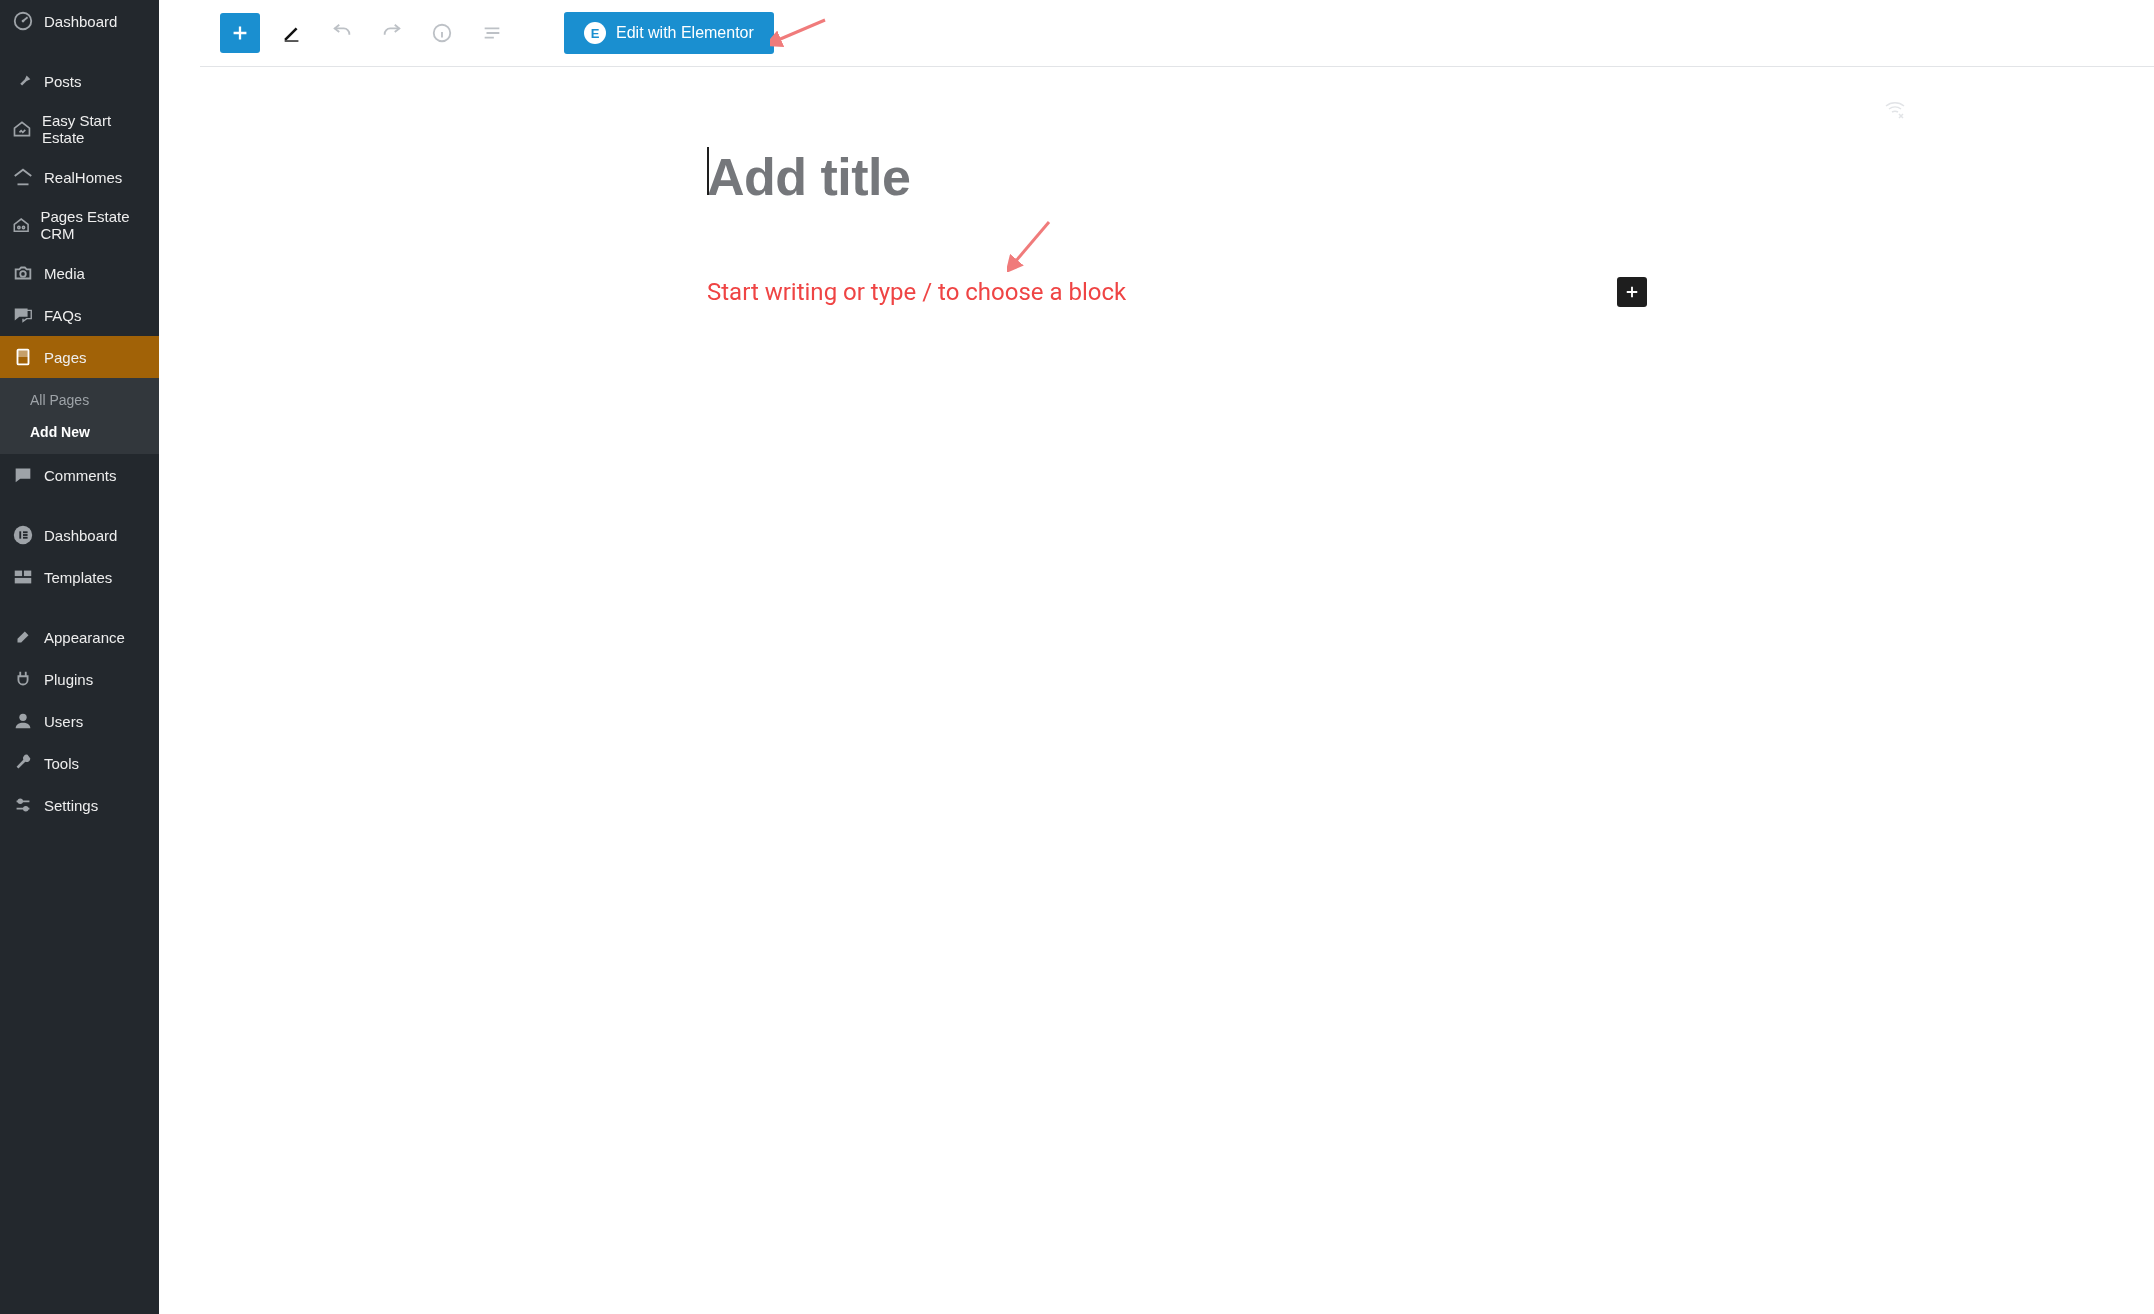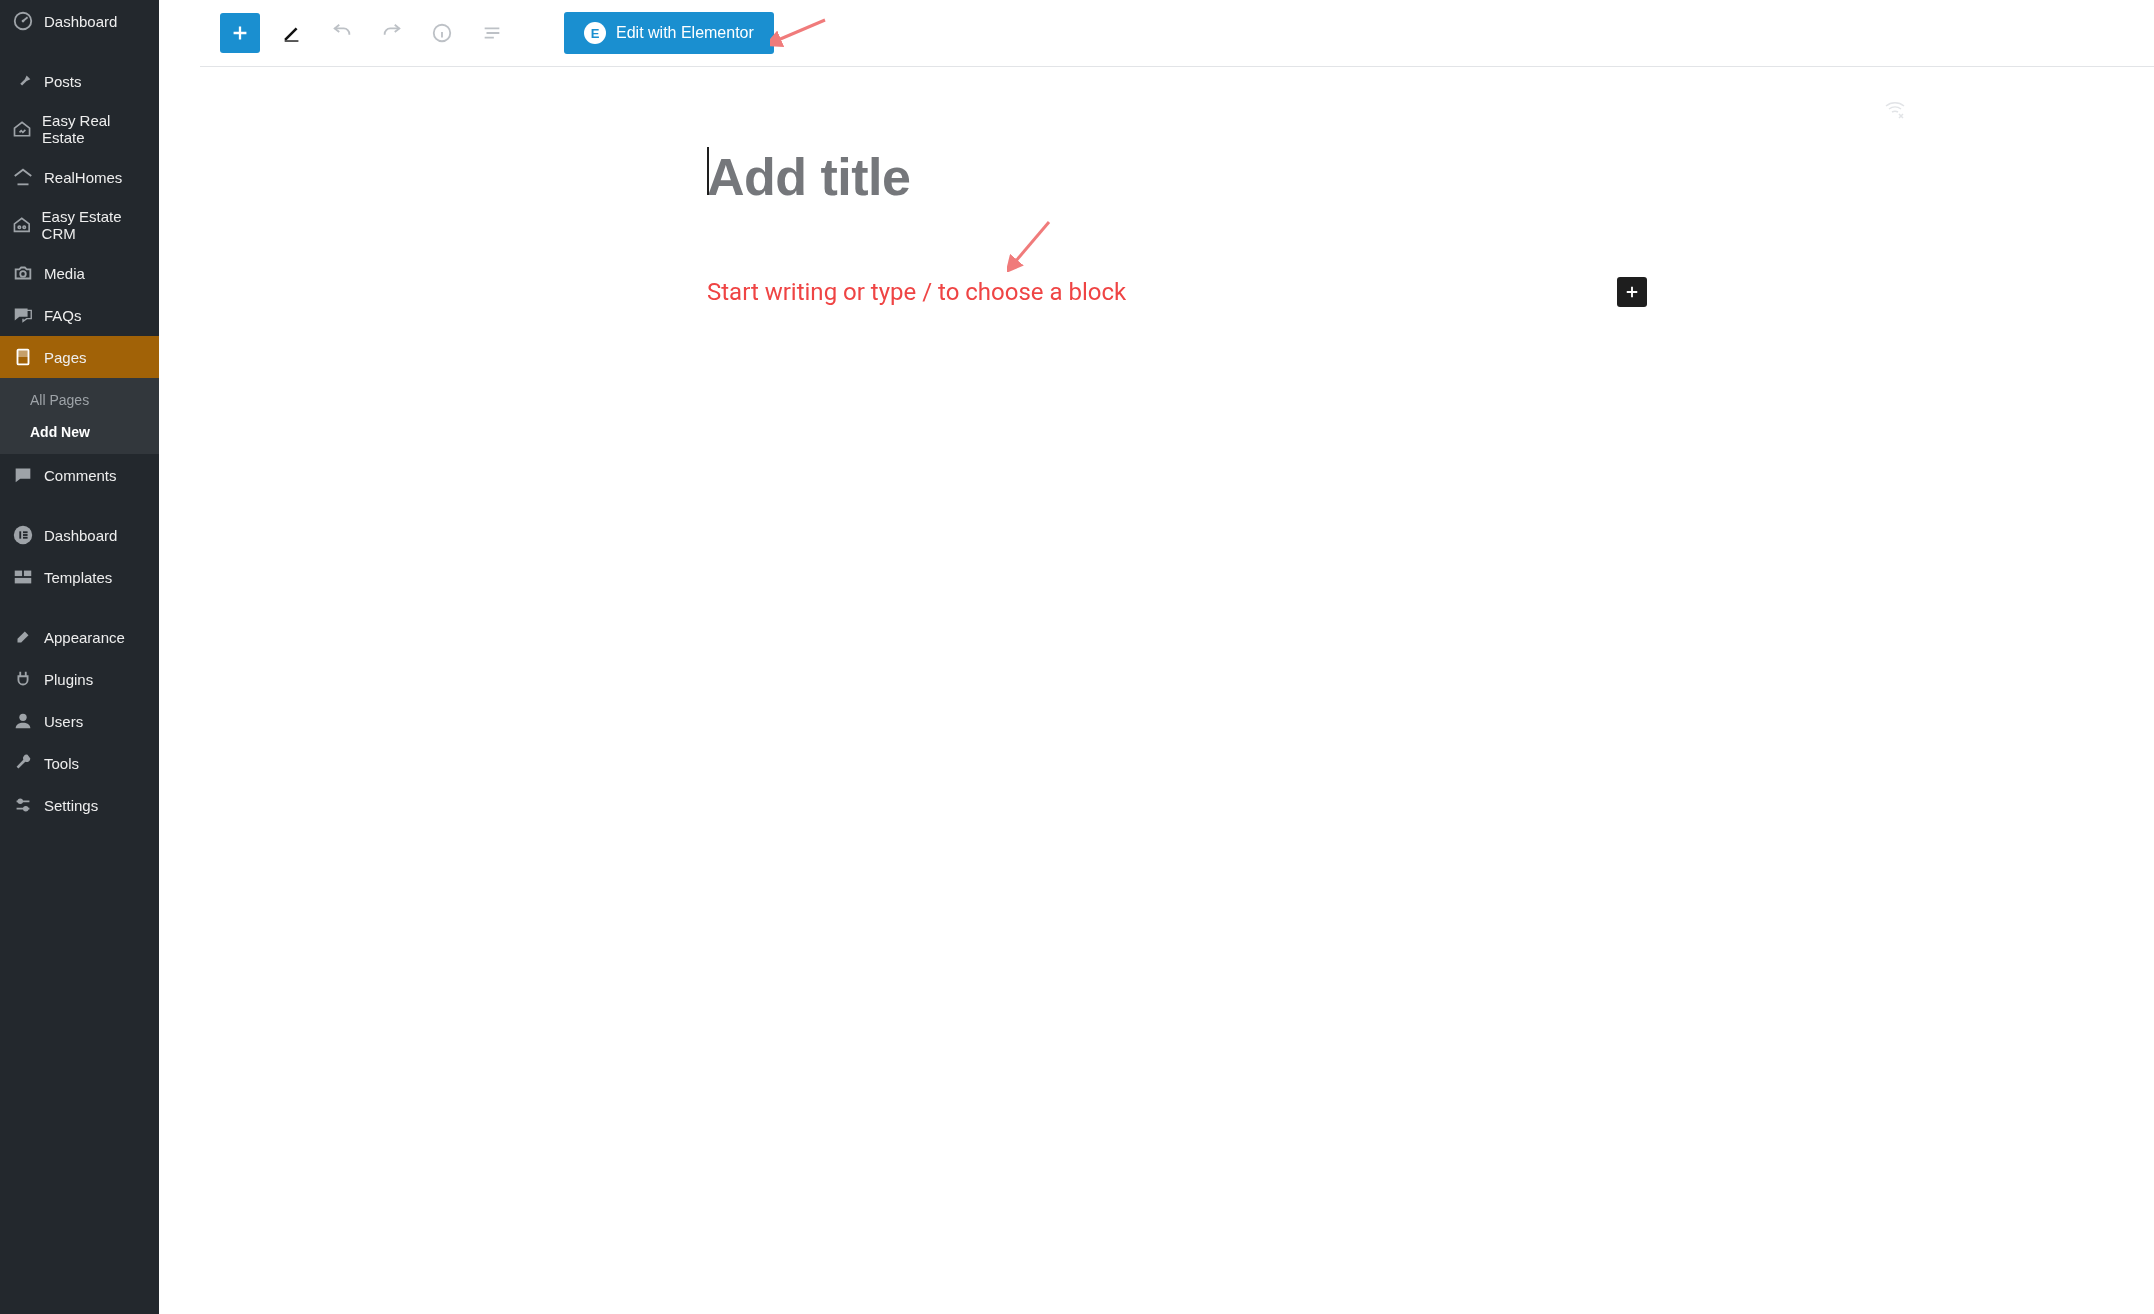--- a/index.html
+++ b/index.html
@@ -206,42 +206,42 @@
     <span class="label">Posts</span>
   </button>
 
   <button class="side-item">
     <span class="icon">
       <svg viewBox="0 0 24 24" fill="none" stroke="currentColor" stroke-width="2">
           <path d="M3 11l9-7 9 7v9H3z"></path>
           <path d="M9 16l2-2 2 2 3-3"></path>
         </svg>
     </span>
-    <span class="label">Easy Real Estate</span>
+    <span class="label">Easy Start Estate</span>
   </button>
 
   <button class="side-item">
     <span class="icon">
       <svg viewBox="0 0 24 24" fill="none" stroke="currentColor" stroke-width="2">
           <path d="M3 11l9-7 9 7"></path>
           <path d="M6 20h12"></path>
         </svg>
     </span>
     <span class="label">RealHomes</span>
   </button>
 
   <button class="side-item">
     <span class="icon">
       <svg viewBox="0 0 24 24" fill="none" stroke="currentColor" stroke-width="2">
           <path d="M3 11l9-7 9 7v9H3z"></path>
           <circle cx="9" cy="15" r="1.5"></circle>
           <circle cx="15" cy="15" r="1.5"></circle>
         </svg>
     </span>
-    <span class="label">Easy Estate CRM</span>
+    <span class="label">Pages Estate CRM</span>
   </button>
 
   <button class="side-item">
     <span class="icon">
       <svg viewBox="0 0 24 24" fill="currentColor">
           <path d="M4 8h4l2-2h4l2 2h4v10H4z" fill="none" stroke="currentColor" stroke-width="2"></path>
           <circle cx="12" cy="13" r="3" fill="none" stroke="currentColor" stroke-width="2"></circle>
         </svg>
     </span>
     <span class="label">Media</span>

